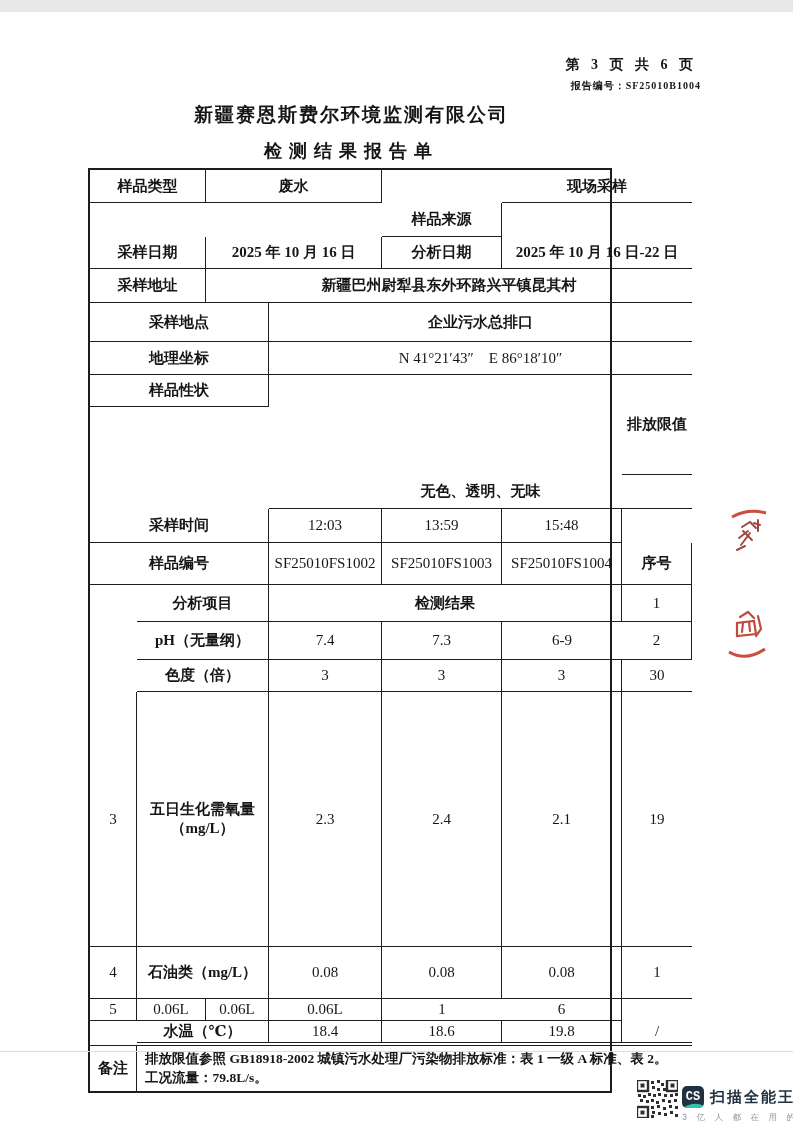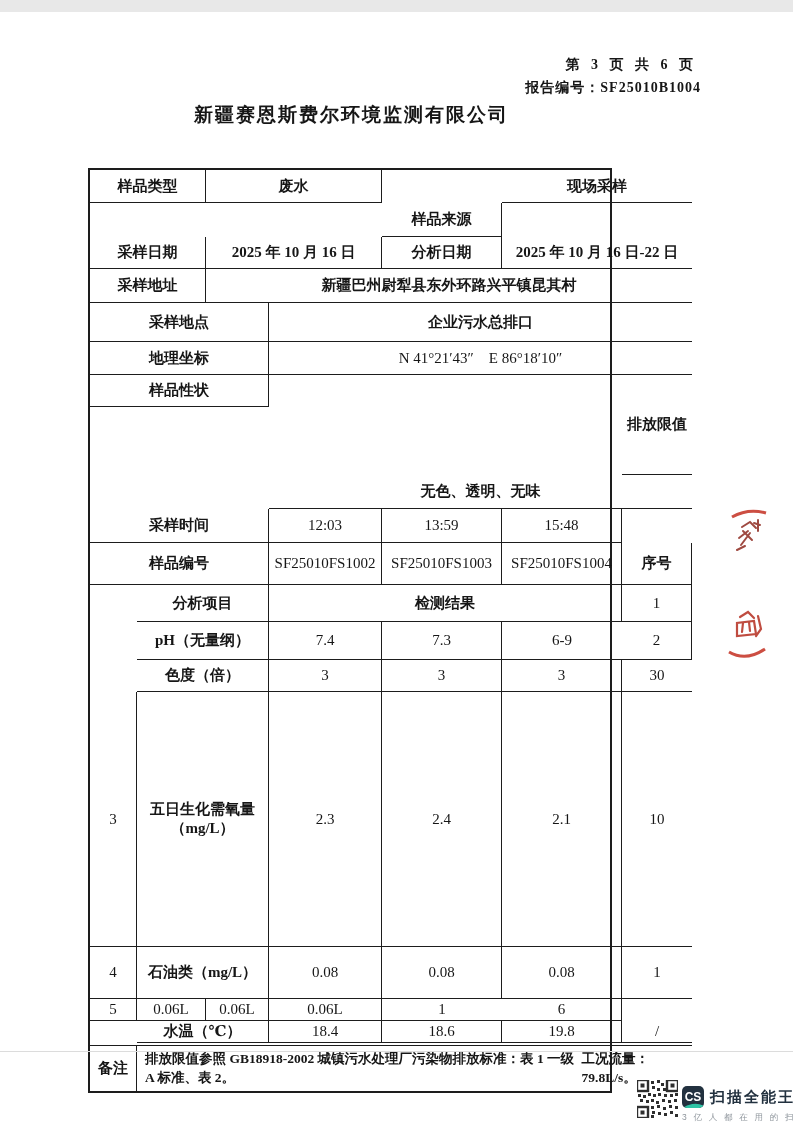--- a/index.html
+++ b/index.html
@@ -4,60 +4,60 @@
 <style>
   * { margin:0; padding:0; box-sizing:border-box; }
   html,body { background:#e8e8e8; }
   #page {
     position:relative; width:793px; height:1122px; margin:12px auto;
     background:#ffffff; overflow:hidden;
     font-family:"Liberation Serif","DejaVu Serif",serif; color:#161616;
   }
   
   .page-info  { position:absolute; top:44px;  right:96px; font-size:14px; letter-spacing:4px; font-weight:600; }
-  .report-no  { position:absolute; top:67px;  right:92px; font-size:14px; letter-spacing:1px; font-weight:600; }
+  .report-no  { position:absolute; top:67px;  right:92px; font-size:10px; letter-spacing:1px; font-weight:600; }
   .company    { position:absolute; top:90px;  left:0; right:90px; text-align:center; font-size:19px; font-weight:700; letter-spacing:2px;font-family:Liberation Mono, monospace; }
   .doc-title  { position:absolute; top:127px; left:0; right:90px; text-align:center; font-size:18px; font-weight:700; letter-spacing:7px; }
 
   
   .tbl {
     position:absolute; left:88px; top:156px; width:524px;
     display:grid;
     grid-template-columns:47px 69px 63px 113px 120px 120px 70px;
     grid-template-rows:33px 34px 32px 34px 39px 33px 32px 38px 30px 34px 34px 42px 37px 38px 32px 255px 52px;
     border:2px solid #1d1d1d;
     font-size:15px; font-weight:600;
   }
   .cell {
     display:flex; align-items:center; justify-content:center;
     text-align:center; line-height:1.25; padding:1px 3px; overflow:hidden;
   }
   .br { border-right:1.5px solid #1d1d1d; }
   .bb { border-bottom:1.5px solid #1d1d1d; }
   .num { font-weight:500; }
   .remark-cell {
-    justify-content:flex-start; text-align:left; flex-direction:row;
+    justify-content:flex-start; text-align:left; flex-direction:column;
     align-items:flex-start; justify-content:center; padding:3px 8px;
     font-size:13.5px; line-height:1.45;
   }
   .empty-cell { position:relative; }
   .line-fragment {
     position:absolute; left:199px; top:100px; width:206px; height:2.5px;
     background:#2a2a2a; border-radius:2px;
   }
 
   
   .stamp1 { position:absolute; left:729px; top:494px; }
   .stamp2 { position:absolute; left:725px; top:596px; }
 
   
   .page-edge-line { position:absolute; left:0; top:1039px; width:793px; height:1px; background:#dcdcdc; }
 
   
-  .footer { position:absolute; left:637px; top:1067px; width:140px; height:44px; font-family:Liberation Sans, sans-serif; }
+  .footer { position:absolute; left:637px; top:1067px; width:140px; height:44px; font-family:Liberation Mono, monospace; }
   .qr { position:absolute; left:0; top:1px; }
   .cs-logo {
     position:absolute; left:45px; top:7px; width:22px; height:22px;
     background:#22313f; border-radius:5px; color:#fff; font-size:12px; font-weight:700;
     display:flex; align-items:center; justify-content:center; overflow:hidden;
   }
   .cs-logo::after {
     content:""; position:absolute; left:-4px; bottom:-7px; width:30px; height:11px;
     background:#2ec4a5; border-radius:50% 50% 0 0 / 90% 90% 0 0; transform:rotate(-8deg);
   }
@@ -66,20 +66,21 @@
   .app-tagline { position:absolute; left:45px; top:33px; font-size:8.5px; color:#8d949b; letter-spacing:2.2px; white-space:nowrap; }
 </style>
 </head>
 <body>
 
 <div id="page">
 
   <div class="page-info">第 3 页 共 6 页</div>
   <div class="report-no">报告编号：SF25010B1004</div>
   <div class="company">新疆赛恩斯费尔环境监测有限公司</div>
+  <div class="doc-title">检测结果报告单</div>
 
   <div class="tbl">
 
     <div class="cell br bb" style="grid-column:1/3">样品类型</div>
     <div class="cell br bb" style="grid-column:3/5">废水</div>
     <div class="cell bb" style="grid-column:6/8">现场采样</div>
     <div class="cell br bb" style="grid-column:5/6">样品来源</div>
 
     <div class="cell br bb" style="grid-column:1/3">采样日期</div>
     <div class="cell br bb" style="grid-column:3/5">2025 年 10 月 16 日</div>
@@ -124,21 +125,21 @@
     <div class="cell br bb num">3</div>
     <div class="cell br bb num">3</div>
     <div class="cell br bb num">3</div>
     <div class="cell bb num">30</div>
 
     <div class="cell br bb num">3</div>
     <div class="cell br bb" style="grid-column:2/4">五日生化需氧量 （mg/L）</div>
     <div class="cell br bb num">2.3</div>
     <div class="cell br bb num">2.4</div>
     <div class="cell br bb num">2.1</div>
-    <div class="cell bb num">10</div>
+    <div class="cell bb num">19</div>
 
     <div class="cell br bb num">4</div>
     <div class="cell br bb" style="grid-column:2/4">石油类（mg/L）</div>
     <div class="cell br bb num">0.08</div>
     <div class="cell br bb num">0.08</div>
     <div class="cell br bb num">0.08</div>
     <div class="cell bb num">1</div>
 
     <div class="cell br bb num">5</div>
     <div class="cell br bb num">0.06L</div>

